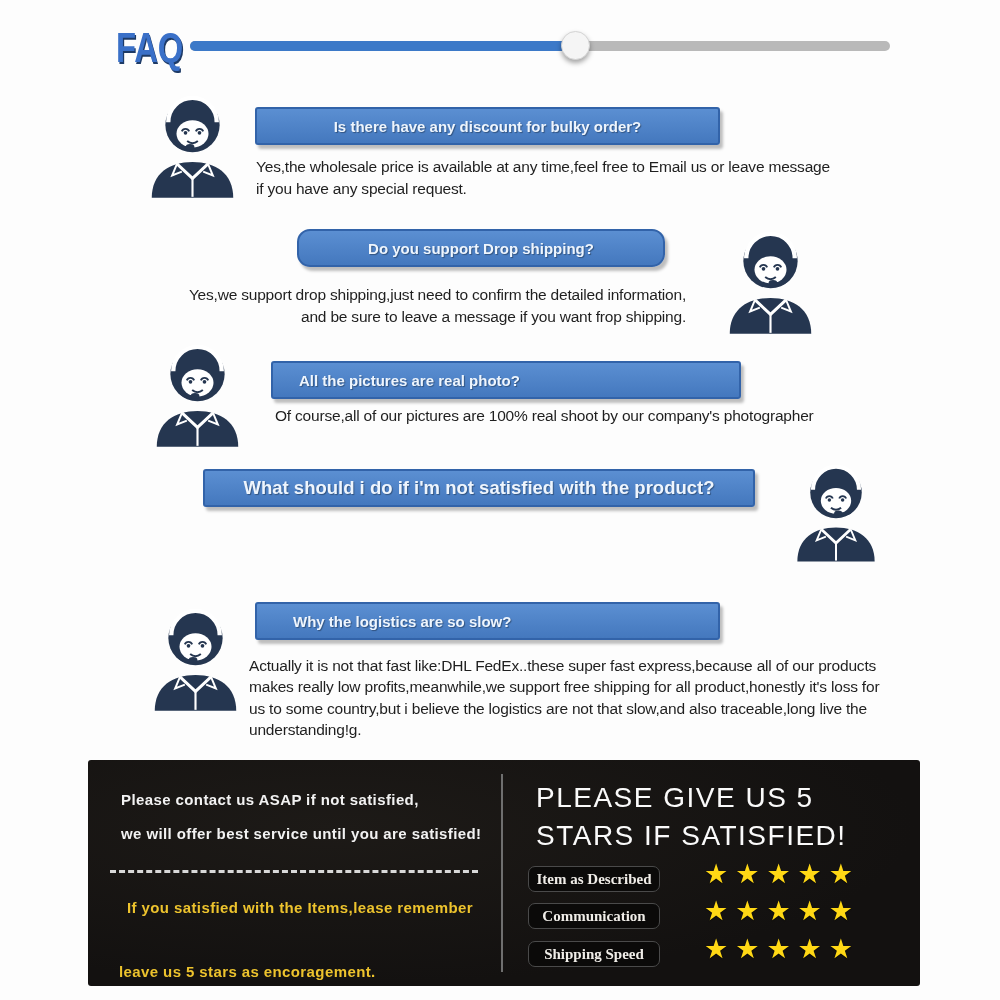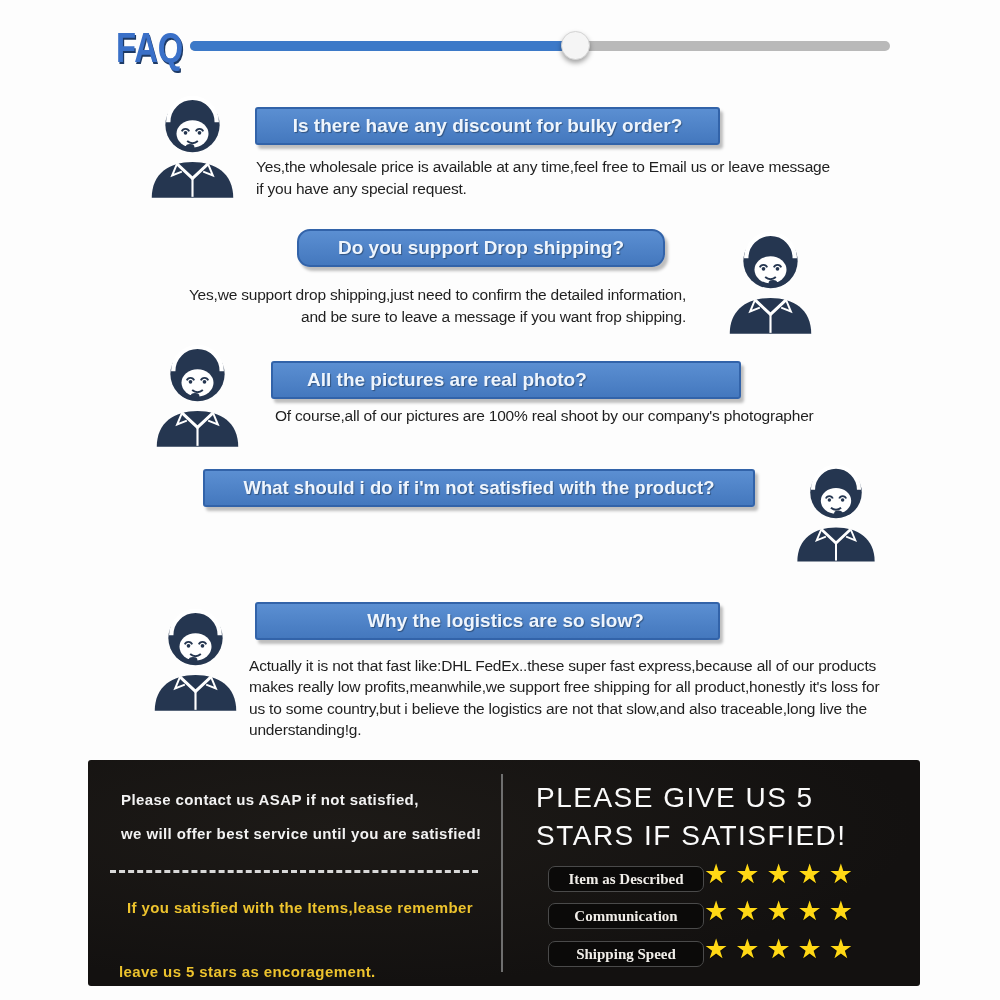--- a/index.html
+++ b/index.html
@@ -31,30 +31,30 @@
   .icon-2{ left:722px; top:223px; }
   .icon-3{ left:149px; top:336px; }
   .icon-4{ left:790px; top:456px; width:92px; height:108px; }
   .icon-5{ left:147px; top:600px; }
   
   .qbanner{
     position:absolute; height:38px;
     background:linear-gradient(180deg,#5b8fd2 0%, #4478be 100%);
     border:2px solid #3263a9; border-radius:3px;
     box-shadow:3px 4px 3px rgba(0,0,0,.25);
-    color:#eef5fd; font-weight:bold; font-size:19px;
+    color:#eef5fd; font-weight:bold; font-size:15px;
     display:flex; align-items:center; justify-content:center;
     text-shadow:1px 1px 1px rgba(0,0,0,.35);
     white-space:nowrap;
   }
   .qb-1{ left:255px; top:107px; width:465px; }
   .qb-2{ left:297px; top:229px; width:368px;border-radius:13px; }
-  .qb-3{ left:271px; top:361px; width:470px; justify-content:flex-start; padding-left:34px; }
+  .qb-3{ left:271px; top:361px; width:470px; justify-content:flex-start; padding-left:26px; }
   .qb-4{ left:203px; top:469px; width:552px; font-size:18.5px; }
-  .qb-5{ left:255px; top:602px; width:465px; justify-content:center; padding-left:36px; }
+  .qb-5{ left:255px; top:602px; width:465px; justify-content:flex-start; padding-left:36px; }
   
   .answer{
     position:absolute; color:#1f1f1f; font-size:15.5px;
     letter-spacing:-0.2px; line-height:21.5px; white-space:nowrap;
   }
   .ans-1{ left:256px; top:156px; }
   .ans-2{ right:314px; top:284px; text-align:right; }
   .ans-3{ left:275px; top:405px; }
   .ans-4{ right:235px; top:524px; text-align:right; }
   .ans-5{ left:249px; top:655px; line-height:21.3px; }
@@ -70,21 +70,21 @@
   .f-white2{ left:33px; top:65px;text-align:center; }
   .f-dash{ left:22px; top:110px; width:368px; height:0; border-top:3px dashed #d8d8d8; }
   .f-yellow{ color:#edc32d; }
   .f-yellow1{ left:39px; top:139px; }
   .f-yellow2{ left:31px; top:175px;margin-top:28px; }
   .f-divider{ left:413px; top:14px; width:2px; height:198px; background:#6f6f6f; }
   .f-head{ font-size:28px; color:#fafafa; letter-spacing:1.5px; white-space:nowrap; }
   .f-head1{ left:448px; top:22px; }
   .f-head2{ left:448px; top:60px; }
   .pill{
-    left:460px; width:156px; height:26px;
+    left:440px; width:132px; height:26px;
     background:#0b0a09; border:1px solid #4a4a4a; border-radius:7px;
     color:#f0ede8; font-family:"Liberation Serif", serif; font-weight:bold; font-size:15px;
     display:flex; align-items:center; justify-content:center; white-space:nowrap;
   }
   .pill-1{ top:106px; } .pill-2{ top:143px; } .pill-3{ top:181px; }
   .stars{
     left:616px; color:#ffd815; font-size:27px; letter-spacing:7px;
     text-shadow:0 1px 1px rgba(0,0,0,.5); white-space:nowrap;
   }
   .stars-1{ top:98px; } .stars-2{ top:135px; } .stars-3{ top:173px; }

